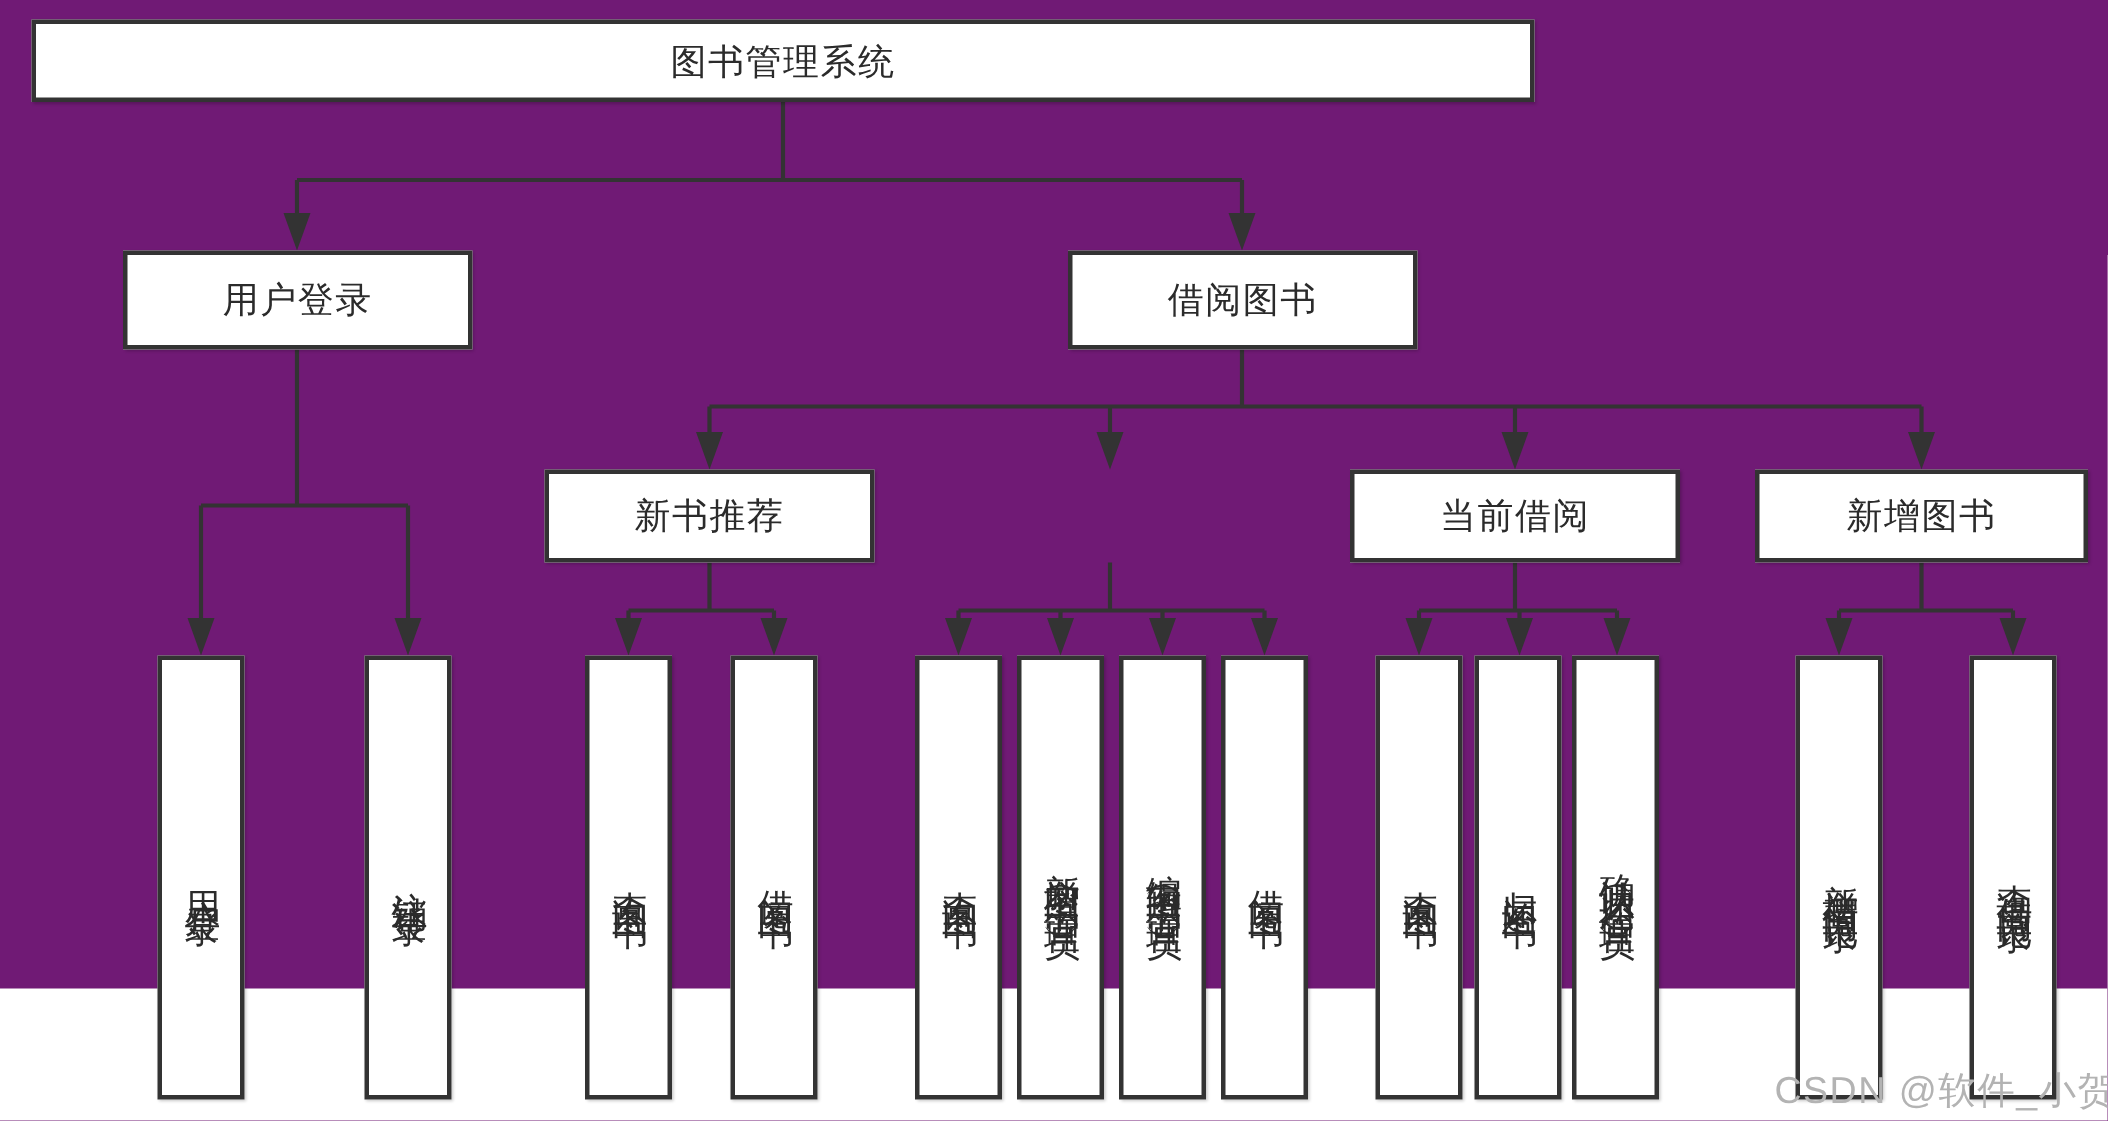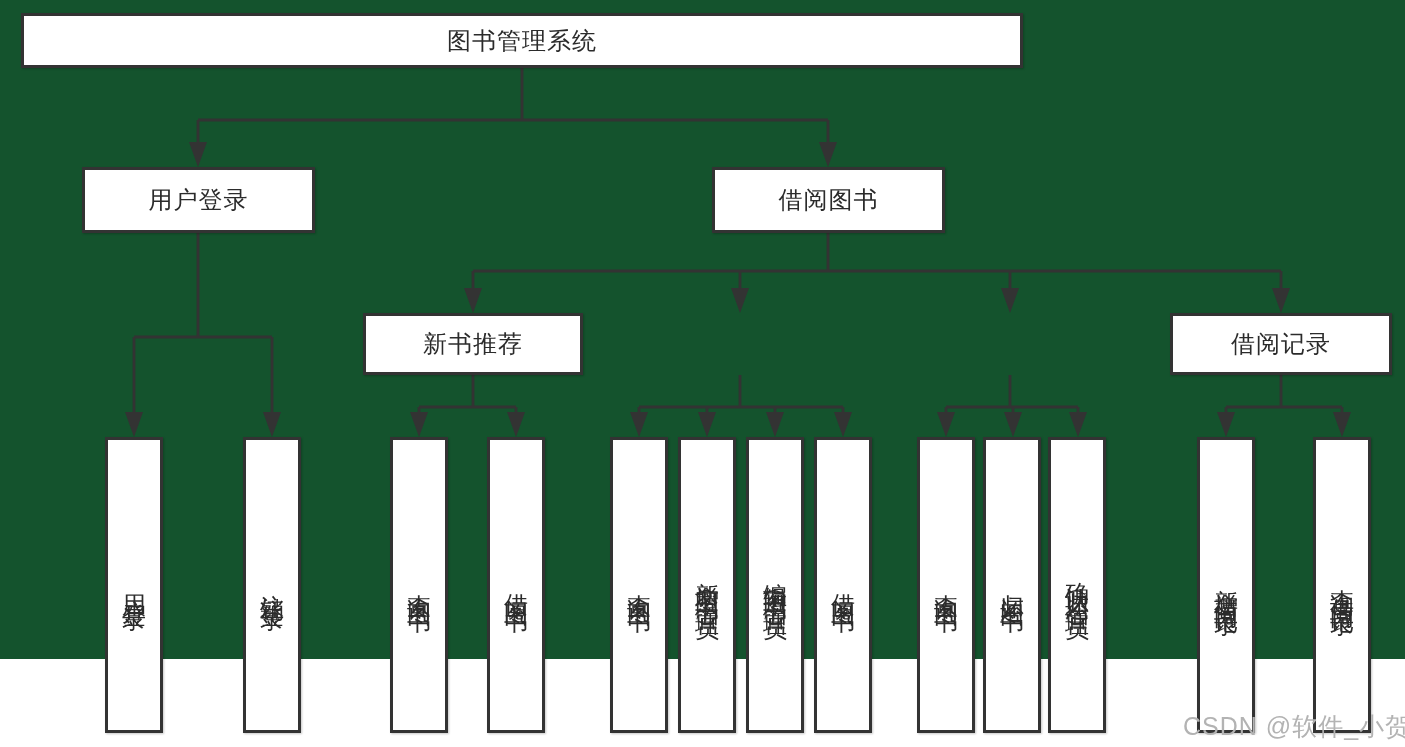--- a/index.html
+++ b/index.html
@@ -5,21 +5,21 @@
   html, body { margin: 0; padding: 0; }
   body {
     width: 1405px; height: 747px;
     background: #ffffff;
     font-family: "Liberation Sans", "DejaVu Sans", sans-serif;
     overflow: hidden;
   }
   #diagram {
     position: relative;
     width: 1405px; height: 659px;
-    background: #14532d;
+    background: #701a75;
     text-align: center;
   }
   #connector-layer {
     position: absolute; left: 0; top: 0; z-index: 1;
   }
   .node {
     position: absolute;
     background: #ffffff;
     border: 3px solid #333333;
     box-sizing: border-box;
@@ -107,21 +107,22 @@
       <polygon points="1333,412 1351,412 1342,437"></polygon>
     </g>
   </svg>
 
   <div class="node node-h" style="left:21px; top:13px; width:1002px; height:55px;">图书管理系统</div>
 
   <div class="node node-h" style="left:82px; top:167px; width:233px; height:66px;">用户登录</div>
   <div class="node node-h" style="left:712px; top:167px; width:233px; height:66px;">借阅图书</div>
 
   <div class="node node-h" style="left:363px; top:313px; width:220px; height:62px;">新书推荐</div>
-  <div class="node node-h" style="left:1170px; top:313px; width:222px; height:62px;">借阅记录</div>
+  <div class="node node-h" style="left:900px; top:313px; width:220px; height:62px;">当前借阅</div>
+  <div class="node node-h" style="left:1170px; top:313px; width:222px; height:62px;">新增图书</div>
 
   <div class="node node-v" style="left:105px;">
     <span class="vtext">用户登录</span>
   </div>
   <div class="node node-v" style="left:243px;">
     <span class="vtext">注销登录</span>
   </div>
 
   <div class="node node-v" style="left:390px;">
     <span class="vtext">查询图书</span>

